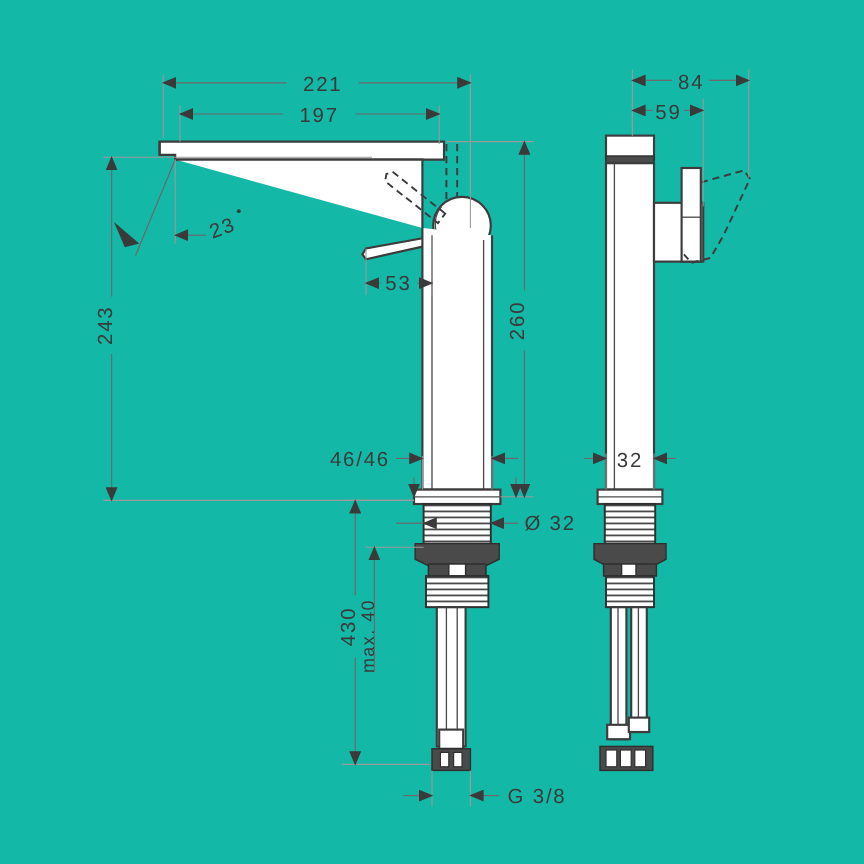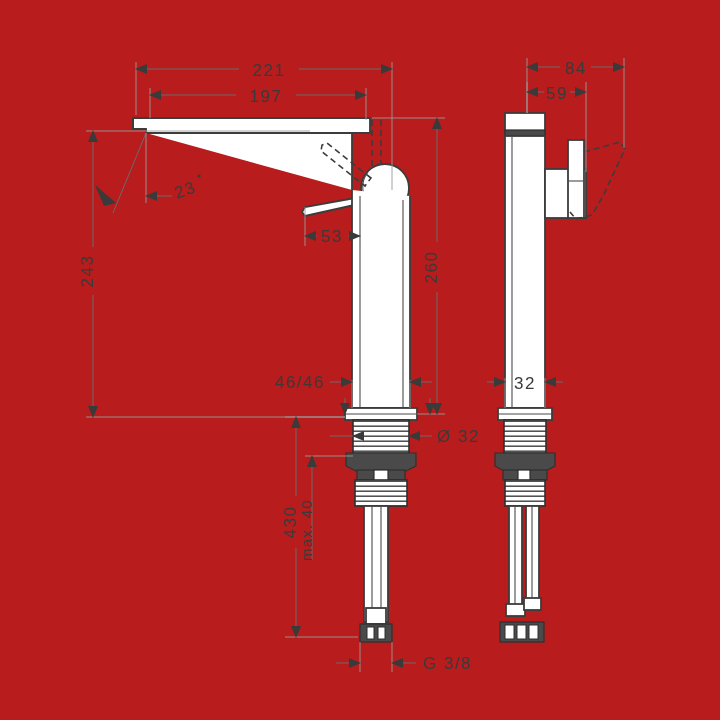--- a/index.html
+++ b/index.html
@@ -4,21 +4,21 @@
 <style>
   html, body {
     margin: 0;
     padding: 0;
     background: #ffffff;
   }
   #sheet {
     position: relative;
     width: 720px;
     height: 720px;
-    background: #b91c1c;
+    background: #14b8a6;
     font-family: "Liberation Sans", sans-serif;
     overflow: hidden;
   }
   #drawing {
     position: absolute;
     left: 0;
     top: 0;
     width: 720px;
     height: 720px;
   }

